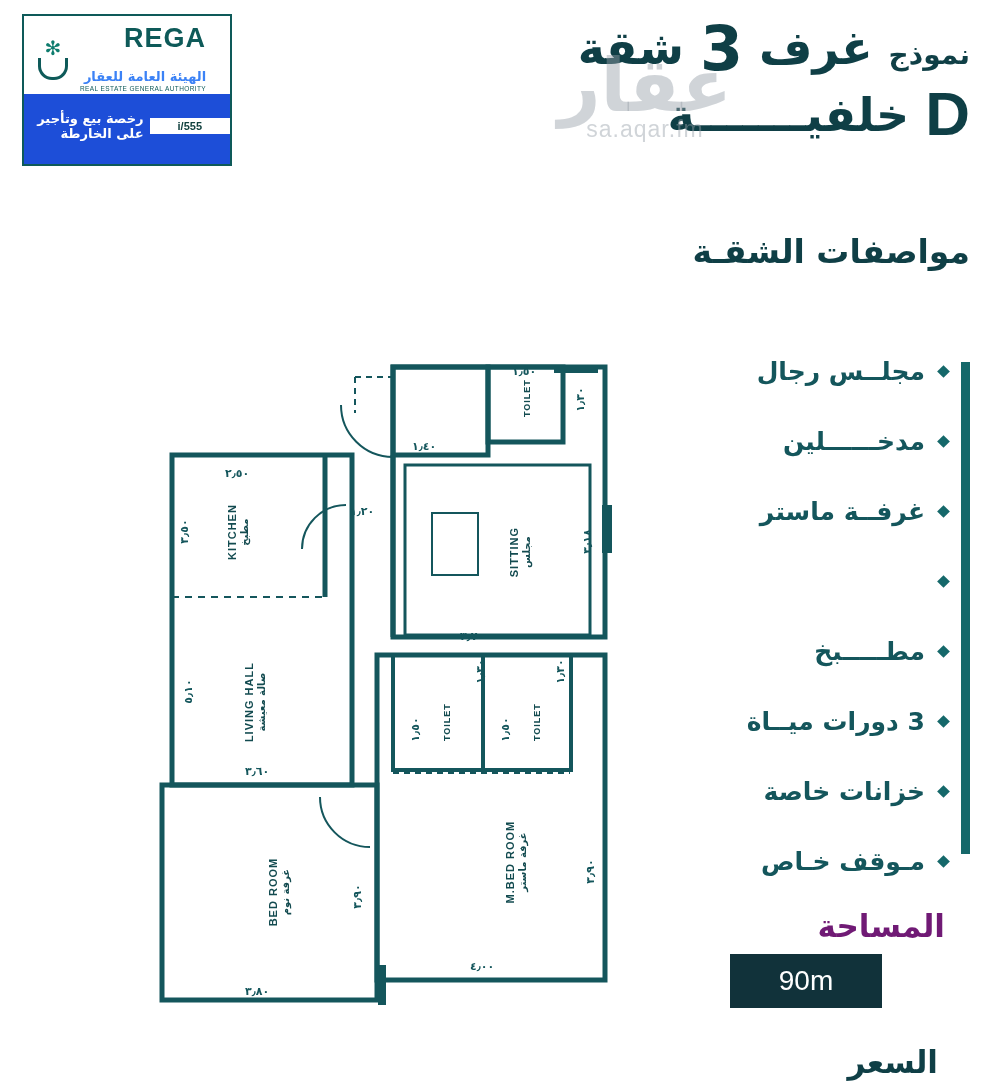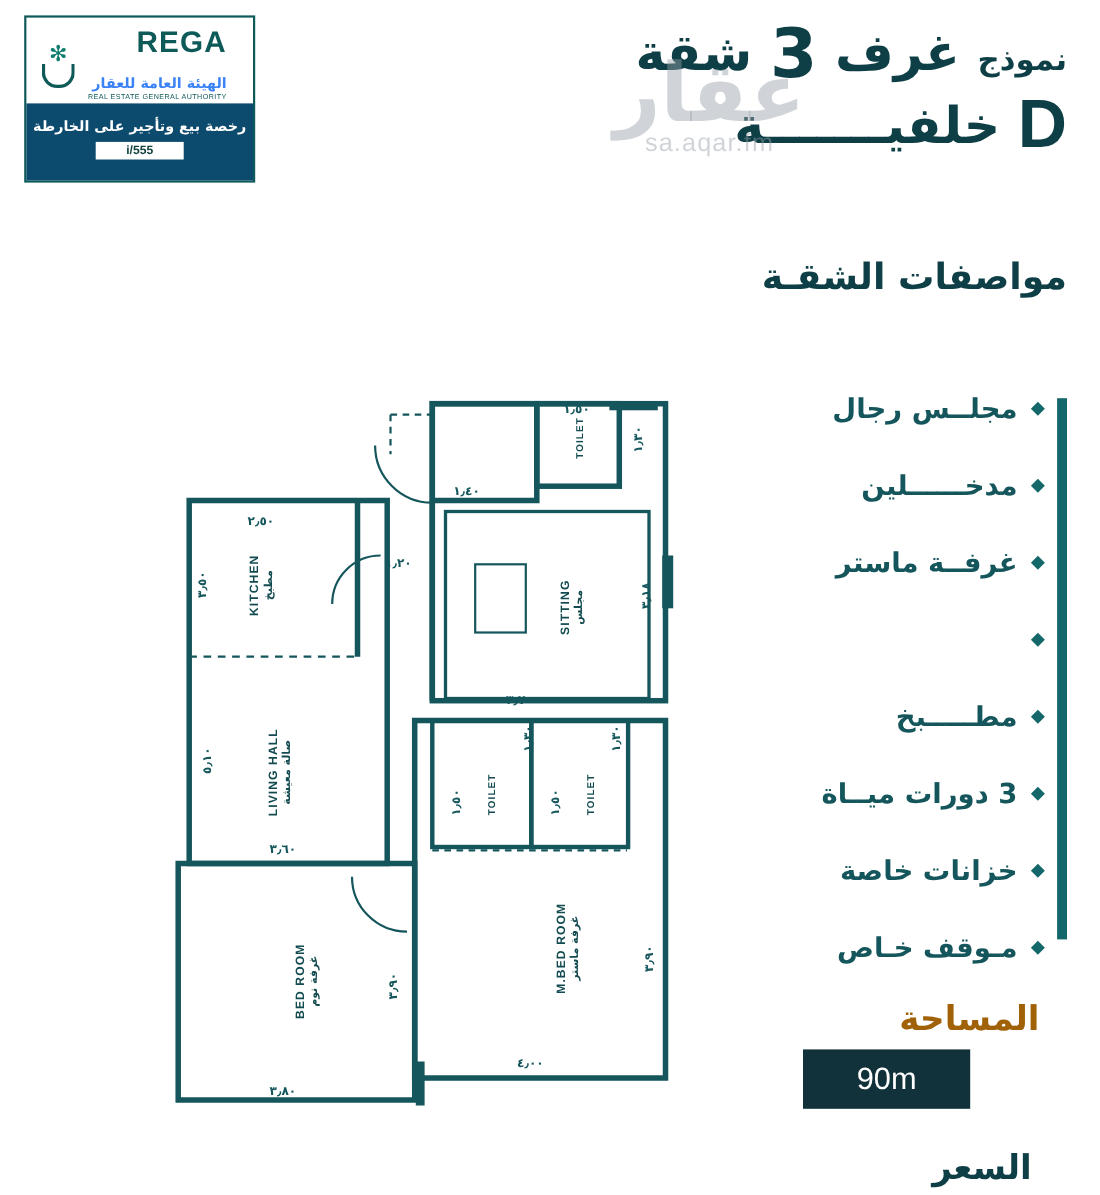--- a/index.html
+++ b/index.html
@@ -52,23 +52,23 @@
   .rega-ar {
     font-size: 13px; font-weight: bold; color: #3b82f6; direction: rtl;
     margin-top: 18px;
   }
   .rega-sub {
     font-size: 6.5px; color: #0e5a59; letter-spacing: .4px;
     font-family: "Liberation Sans", sans-serif; margin-top: 2px;
   }
   .rega-bottom {
     flex: 1 1 auto;
-    background: #0c4a6e;
+    background: #1d4ed8;
     color: #ffffff;
-    display: flex; flex-direction: column; align-items: center;
+    display: flex; flex-direction: row; align-items: center;
     justify-content: center; gap: 6px;
     padding-bottom: 6px;
   }
   .rega-license-text { font-size: 13px; direction: rtl; font-weight: bold; }
   .rega-license-no {
     background: #ffffff; color: #11413f;
     font-size: 11px; font-weight: bold;
     padding: 2px 28px;
     font-family: "Liberation Sans", sans-serif;
   }
@@ -148,21 +148,21 @@
     flex: 0 0 auto;
   }
   .spec-label {
     font-size: 25px; color: #14565c; font-weight: bold;
     white-space: nowrap;
   }
 
   
   .area-title {
     position: absolute; right: 55px; top: 908px;
-    font-size: 31px; font-weight: bold; color: #a16207; direction: rtl;
+    font-size: 31px; font-weight: bold; color: #701a75; direction: rtl;
   }
   .area-box {
     position: absolute; right: 118px; top: 954px;
     width: 152px; height: 54px;
     background: #11323a; color: #ffffff;
     display: flex; align-items: center; justify-content: center;
     font-size: 28px; font-family: "Liberation Sans", sans-serif;
   }
   .price-title {
     position: absolute; right: 62px; top: 1044px;

